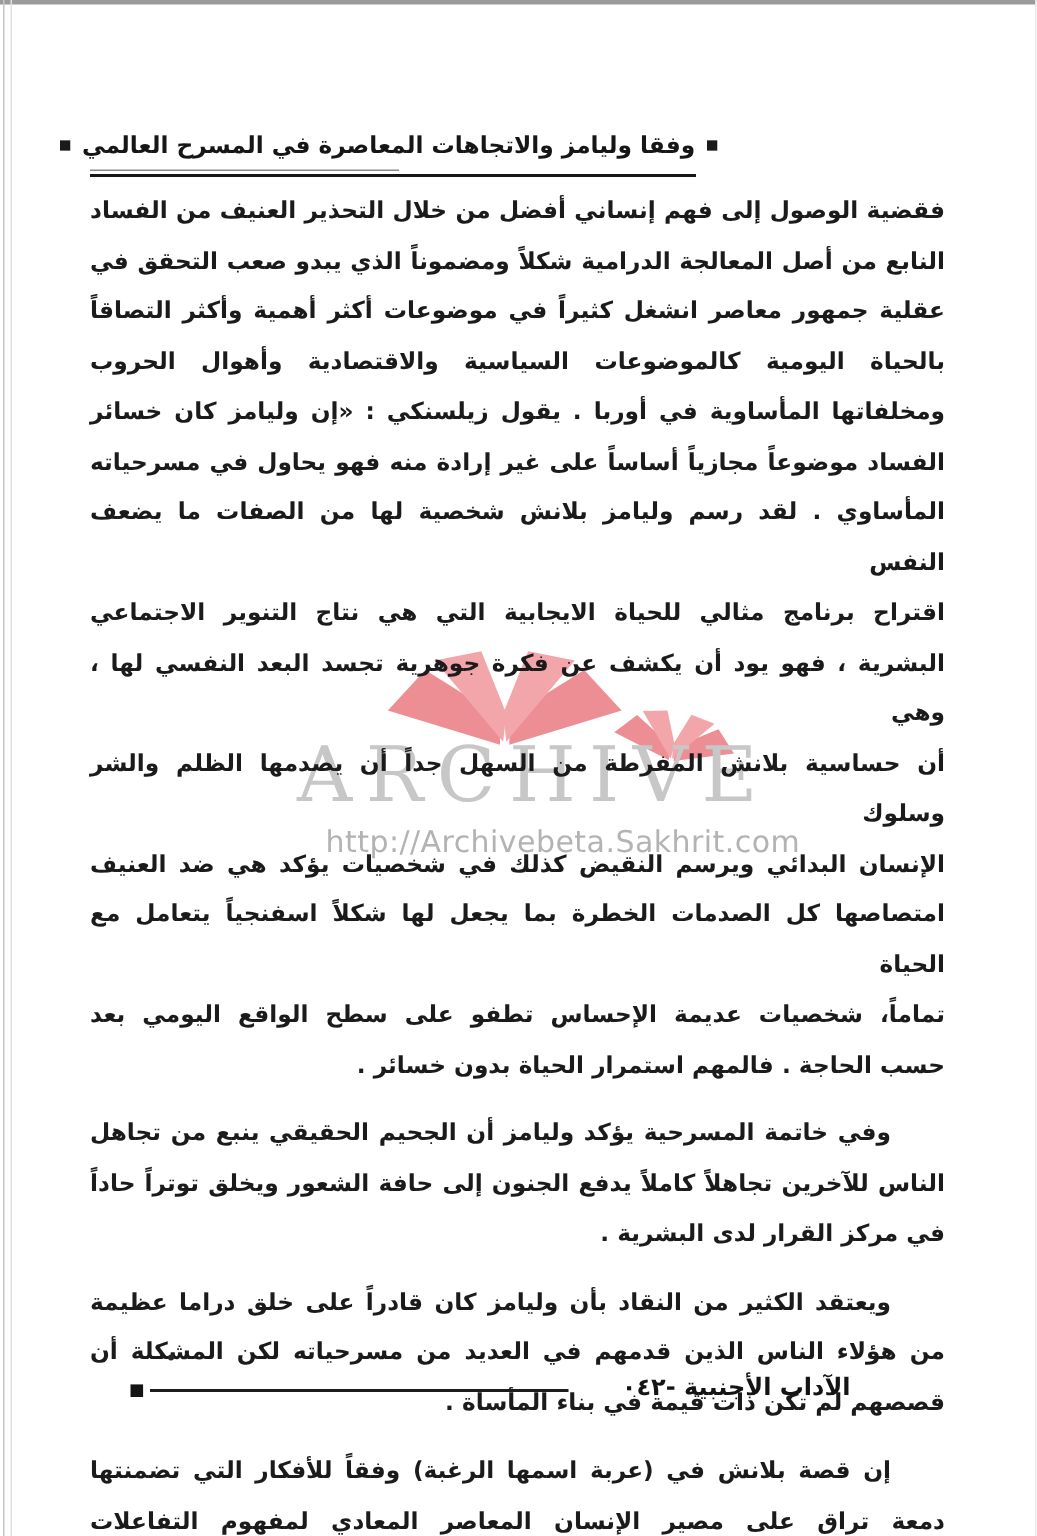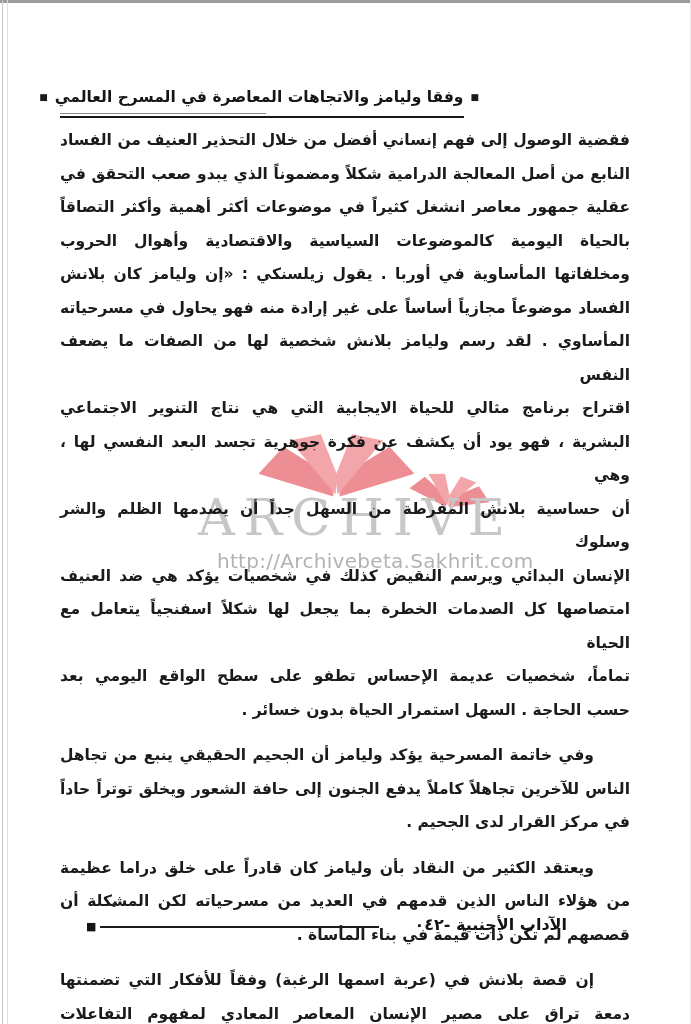--- a/index.html
+++ b/index.html
@@ -77,33 +77,33 @@
     <span class="hsq">■</span>
   </div>
   <div class="header-rule-thin"></div>
   <div class="header-rule-main"></div>
 
   <div class="bodytext">
       <div class="line full">فقضية الوصول إلى فهم إنساني أفضل من خلال التحذير العنيف من الفساد</div>
       <div class="line full">النابع من أصل المعالجة الدرامية شكلاً ومضموناً الذي يبدو صعب التحقق في</div>
       <div class="line full">عقلية جمهور معاصر انشغل كثيراً في موضوعات أكثر أهمية وأكثر التصاقاً</div>
       <div class="line full">بالحياة اليومية كالموضوعات السياسية والاقتصادية وأهوال الحروب</div>
-      <div class="line full">ومخلفاتها المأساوية في أوربا . يقول زيلسنكي : «إن وليامز كان بلانش</div>
+      <div class="line full">ومخلفاتها المأساوية في أوربا . يقول زيلسنكي : «إن وليامز كان خسائر</div>
       <div class="line full">الفساد موضوعاً مجازياً أساساً على غير إرادة منه فهو يحاول في مسرحياته</div>
       <div class="line full">المأساوي . لقد رسم وليامز بلانش شخصية لها من الصفات ما يضعف النفس</div>
       <div class="line full">اقتراح برنامج مثالي للحياة الايجابية التي هي نتاج التنوير الاجتماعي</div>
       <div class="line full">البشرية ، فهو يود أن يكشف عن فكرة جوهرية تجسد البعد النفسي لها ، وهي</div>
       <div class="line full">أن حساسية بلانش المفرطة من السهل جداً أن يصدمها الظلم والشر وسلوك</div>
       <div class="line full">الإنسان البدائي ويرسم النقيض كذلك في شخصيات يؤكد هي ضد العنيف</div>
       <div class="line full">امتصاصها كل الصدمات الخطرة بما يجعل لها شكلاً اسفنجياً يتعامل مع الحياة</div>
       <div class="line full">تماماً، شخصيات عديمة الإحساس تطفو على سطح الواقع اليومي بعد</div>
-      <div class="line last">حسب الحاجة . السهل استمرار الحياة بدون خسائر .</div>
+      <div class="line last">حسب الحاجة . فالمهم استمرار الحياة بدون خسائر .</div>
       <div class="line full start">وفي خاتمة المسرحية يؤكد وليامز أن الجحيم الحقيقي ينبع من تجاهل</div>
       <div class="line full">الناس للآخرين تجاهلاً كاملاً يدفع الجنون إلى حافة الشعور ويخلق توتراً حاداً</div>
-      <div class="line last">في مركز القرار لدى الجحيم .</div>
+      <div class="line last">في مركز القرار لدى البشرية .</div>
       <div class="line full start">ويعتقد الكثير من النقاد بأن وليامز كان قادراً على خلق دراما عظيمة</div>
       <div class="line full">من هؤلاء الناس الذين قدمهم في العديد من مسرحياته لكن المشكلة أن</div>
       <div class="line last">قصصهم لم تكن ذات قيمة في بناء المأساة .</div>
       <div class="line full start">إن قصة بلانش في (عربة اسمها الرغبة) وفقاً للأفكار التي تضمنتها</div>
       <div class="line full">دمعة تراق على مصير الإنسان المعاصر المعادي لمفهوم التفاعلات</div>
     </div>
 
   <div class="speck"></div>
   <div class="footer">
     <span class="footer-label">الآداب الأجنبية -٠٤٢</span>

